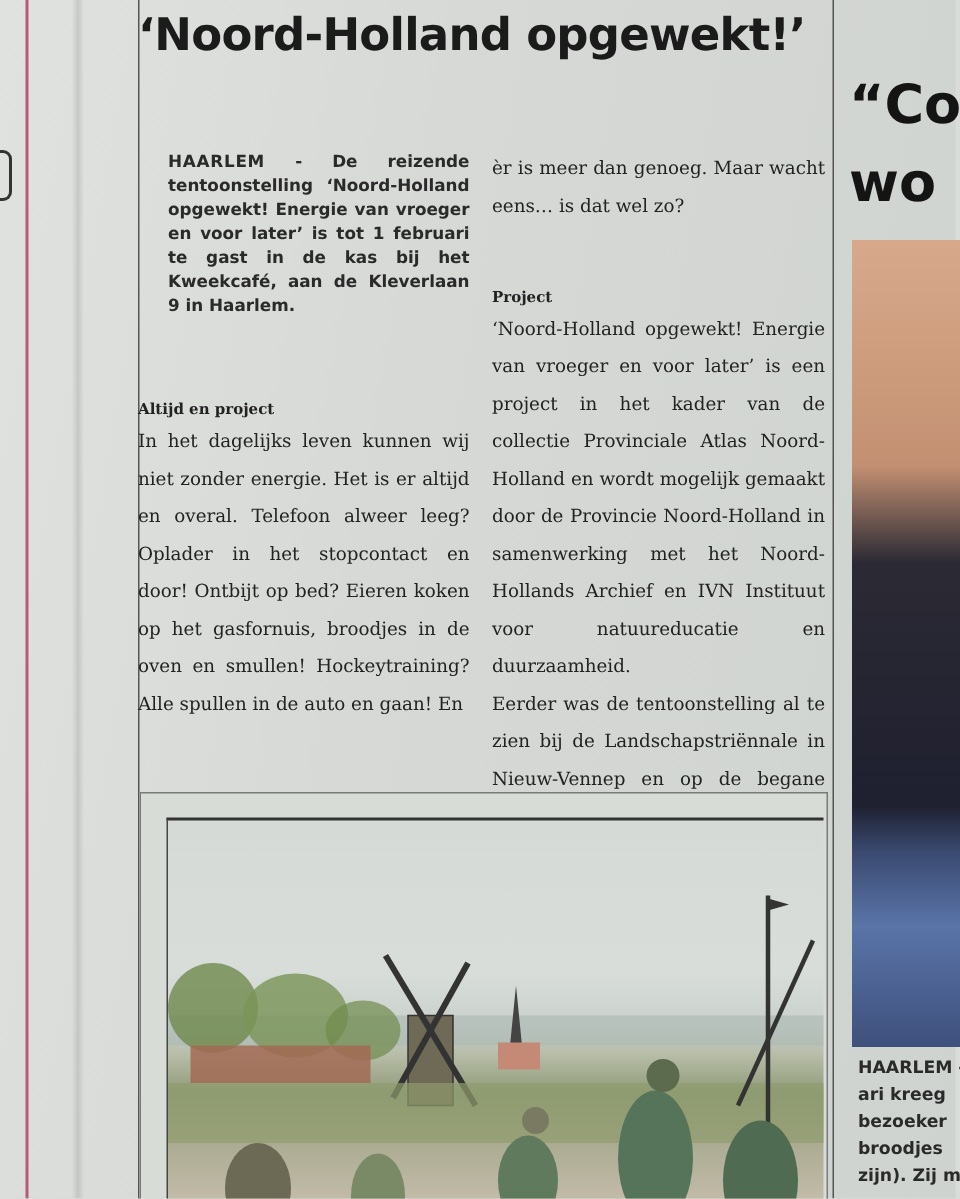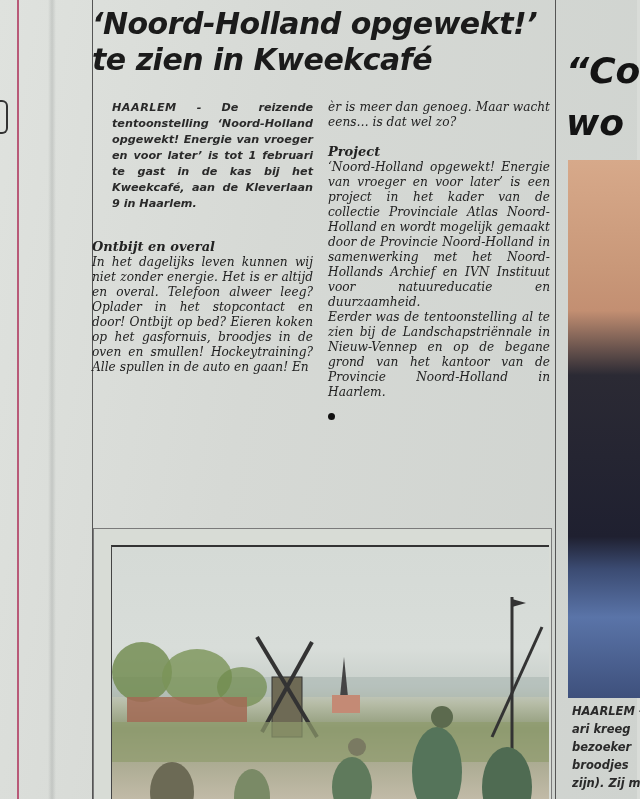--- a/index.html
+++ b/index.html
@@ -4,21 +4,20 @@
 <style>
   html, body { margin: 0; padding: 0; }
   body {
     width: 640px; height: 799px; overflow: hidden; position: relative;
     background: #d9dcd8;
     font-family: "Liberation Sans", sans-serif;
   }
   .page {
     position: absolute; left: 0; top: 0; width: 637px; height: 799px;
     background: linear-gradient(100deg, #dfe2de 0%, #d6d9d5 40%, #cfd3cf 100%);
-    font-style: italic;
   }
   .red-rule {
     position: absolute; left: 17px; top: 0; width: 2px; height: 799px;
     background: #b85a78;
   }
   .fold {
     position: absolute; left: 48px; top: 0; width: 8px; height: 799px;
     background: linear-gradient(90deg, rgba(0,0,0,0) 0%, rgba(90,95,95,0.18) 50%, rgba(0,0,0,0) 100%);
   }
   .left-glyph {
@@ -35,24 +34,24 @@
   }
   .col {
     position: absolute; color: #222; text-align: justify;
   }
   .lead {
     font-family: "DejaVu Sans", sans-serif; font-size: 11.2px; line-height: 16px;
     font-weight: bold; color: #2a2a2a; padding-left: 20px;
   }
   .lead .dateline { letter-spacing: 0.5px; }
   .body-text {
-    font-family: "DejaVu Serif", serif; font-size: 12.2px; line-height: 15px;
+    font-family: "DejaVu Serif", serif; font-size: 12.2px; line-height: 25px;
   }
   .subhead {
-    font-family: "DejaVu Serif", serif; font-weight: bold; font-size: 13px; line-height: 16px;
+    font-family: "DejaVu Serif", serif; font-weight: bold; font-size: 10px; line-height: 16px; margin-top: 27px;
   }
   p { margin: 0; }
   .gap { height: 12px; }
   .bullet {
     display: inline-block; width: 7px; height: 7px; border-radius: 50%; background: #111;
   }
   .illustration {
     position: absolute; left: 93px; top: 528px; width: 457px; height: 271px;
     border: 1px solid #7a7a7a; background: #d8dcd6; overflow: hidden;
   }
@@ -82,28 +81,27 @@
 
 <div class="page">
   <div class="red-rule"></div>
   <div class="fold"></div>
   <div class="left-glyph"></div>
   <div class="col-rule" style="left:92px;"></div>
   <div class="col-rule" style="left:555px;"></div>
 
   <h1 class="headline" style="margin:0;">
     <span>‘Noord-Holland opgewekt!’</span><br>
-    <span>te zien in Kweekcafé</span>
   </h1>
 
   <div class="col" style="left:92px; top:100px; width:221px;">
     <p class="lead"><span class="dateline">HAARLEM</span><span> - De reizende tentoonstelling ‘Noord-Holland opgewekt! Energie van vroeger en voor later’ is tot 1 februari te gast in de kas bij het Kweekcafé, aan de Kleverlaan 9 in Haarlem.</span></p>
     <div class="gap" style="height:14px;"></div>
     <div class="gap" style="height:13px;"></div>
-    <p class="subhead">Ontbijt en overal</p>
+    <p class="subhead">Altijd en project</p>
     <p class="body-text">In het dagelijks leven kunnen wij niet zonder energie. Het is er altijd en overal. Telefoon alweer leeg? Oplader in het stopcontact en door! Ontbijt op bed? Eieren koken op het gasfornuis, broodjes in de oven en smullen! Hockeytraining? Alle spullen in de auto en gaan! En</p>
   </div>
 
   <div class="col" style="left:328px; top:100px; width:222px;">
     <p class="body-text">èr is meer dan genoeg. Maar wacht eens… is dat wel zo?</p>
     <div class="gap" style="height:14px;"></div>
     <p class="subhead">Project</p>
     <p class="body-text">‘Noord-Holland opgewekt! Energie van vroeger en voor later’ is een project in het kader van de collectie Provinciale Atlas Noord-Holland en wordt mogelijk gemaakt door de Provincie Noord-Holland in samenwerking met het Noord-Hollands Archief en IVN Instituut voor natuureducatie en duurzaamheid.</p>
     <p class="body-text">Eerder was de tentoonstelling al te zien bij de Landschapstriënnale in Nieuw-Vennep en op de begane grond van het kantoor van de Provincie Noord-Holland in Haarlem.</p>
     <div style="margin-top:6px;"><span class="bullet"></span></div>

